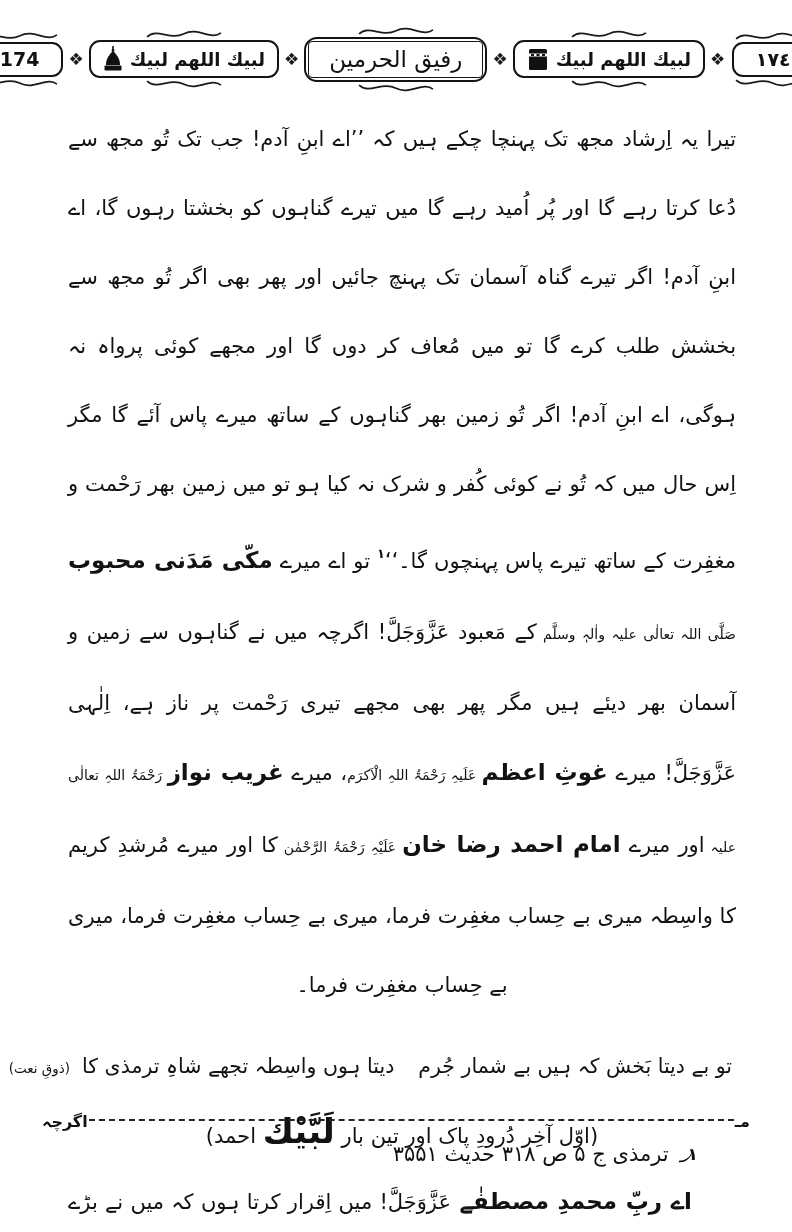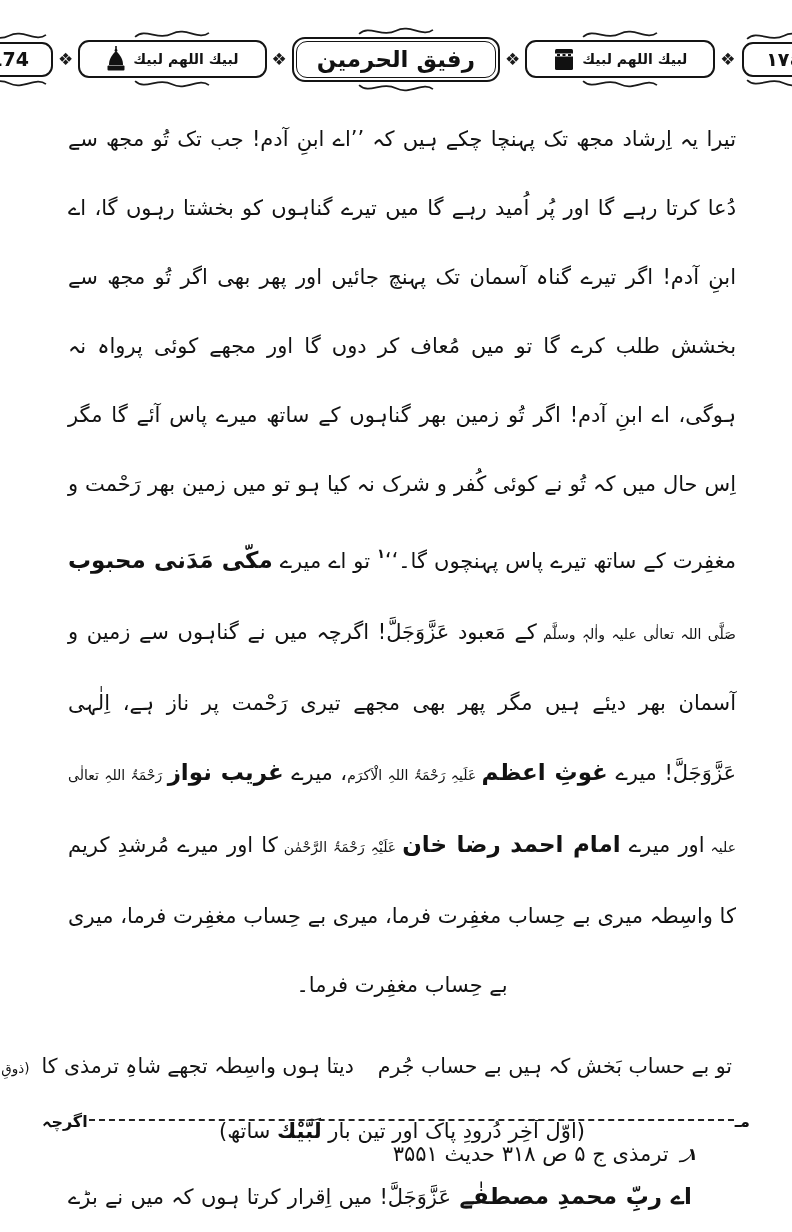--- a/index.html
+++ b/index.html
@@ -14,29 +14,29 @@
   .hdr {
     display:flex; align-items:center; justify-content:center;
     gap:5px; padding:26px 14px 0 14px;
   }
   .orn { font-size:17px; color:#1a1a1a; flex:0 0 auto; }
   .cart { display:flex; flex-direction:column; align-items:center; gap:0px; flex:0 0 auto; }
   .flourish { width:86px; height:11px; }
   .flourish path { stroke:#1a1a1a; stroke-width:2.2; fill:none; }
   .cbox {
     border:2px solid #141414; border-radius:11px;
-    padding:4px 26px; background:#fff;
-    font-weight:bold; font-size:14px; white-space:nowrap;
+    padding:4px 12px; background:#fff;
+    font-weight:bold; font-size:18px; white-space:nowrap;
     display:flex; align-items:center; gap:7px; direction:rtl; line-height:1.2;
   }
   .cbox.num { font-size:19px; padding:4px 22px; direction:ltr; }
   .cbox-outer { border:2px solid #141414; border-radius:13px; padding:2px; }
   .cbox-inner {
-    border:1.5px solid #141414; border-radius:11px; padding:3px 20px;
-    font-weight:bold; font-size:23px; white-space:nowrap; direction:rtl; line-height:1.25;
+    border:1.5px solid #141414; border-radius:4px; padding:3px 20px;
+    font-weight:normal; font-size:23px; white-space:nowrap; direction:rtl; line-height:1.25;
   }
   .hicon { flex:0 0 auto; display:block; }
 
   
   main { padding:6px 56px 0 68px; direction:rtl; }
   .para {
     margin:6px 0 0 0;
     font-size:21px; line-height:69px;
     text-align:justify; text-align-last:center;
   }
@@ -48,21 +48,21 @@
   .couplet {
     display:flex; direction:rtl; align-items:baseline;
     margin:24px 4px 0 0; font-size:20.5px; line-height:44px; white-space:nowrap;
   }
   .couplet .spacer { flex:1 1 auto; min-width:24px; }
   .couplet .attr { font-size:13.5px; margin-inline-start:12px; flex:0 0 auto; }
 
   .instr {
     text-align:center; font-size:21px; line-height:50px; margin-top:16px; direction:rtl;
   }
-  .instr .seg-b { font-size:21px; }
+  .instr .seg-b { font-size:34px; }
 
   .closing {
     margin-top:14px; font-size:21px; line-height:52px;
     text-align:justify; text-align-last:justify; text-indent:44px;
   }
 
   
   footer { position:absolute; left:42px; right:42px; top:1114px; }
   .sep {
     display:flex; direction:rtl; align-items:center;
@@ -161,27 +161,27 @@
         <path d="M3,4 C16,16 32,-1 50,8 C68,17 84,-1 97,9"></path>
       </svg>
   </div>
 
 </header>
 
 <main>
   <p class="para"><span class="seg-n">تیرا یہ اِرشاد مجھ تک پہنچا چکے ہیں کہ ’’اے ابنِ آدم! جب تک تُو مجھ سے دُعا کرتا رہے گا اور پُر اُمید رہے گا میں تیرے گناہوں کو بخشتا رہوں گا، اے ابنِ آدم! اگر تیرے گناہ آسمان تک پہنچ جائیں اور پھر بھی اگر تُو مجھ سے بخشش طلب کرے گا تو میں مُعاف کر دوں گا اور مجھے کوئی پرواہ نہ ہوگی، اے ابنِ آدم! اگر تُو زمین بھر گناہوں کے ساتھ میرے پاس آئے گا مگر اِس حال میں کہ تُو نے کوئی کُفر و شرک نہ کیا ہو تو میں زمین بھر رَحْمت و مغفِرت کے ساتھ تیرے پاس پہنچوں گا۔‘‘</span><span class="seg-sup">۱</span><span class="seg-n"> تو اے میرے </span><span class="seg-b">مکّی مَدَنی محبوب</span><span class="seg-s"> صَلَّی اللہ تعالٰی علیہ واٰلہٖ وسلَّم </span><span class="seg-n">کے مَعبود عَزَّوَجَلَّ! اگرچہ میں نے گناہوں سے زمین و آسمان بھر دیئے ہیں مگر پھر بھی مجھے تیری رَحْمت پر ناز ہے، اِلٰہی عَزَّوَجَلَّ! میرے </span><span class="seg-b">غوثِ اعظم</span><span class="seg-s"> عَلَیہِ رَحْمَۃُ اللہِ الْاَکرَم</span><span class="seg-n">، میرے </span><span class="seg-b">غریب نواز</span><span class="seg-s"> رَحْمَۃُ اللہِ تعالٰی علیہ </span><span class="seg-n">اور میرے </span><span class="seg-b">امام احمد رضا خان</span><span class="seg-s"> عَلَیْہِ رَحْمَۃُ الرَّحْمٰن </span><span class="seg-n">کا اور میرے مُرشدِ کریم کا واسِطہ میری بے حِساب مغفِرت فرما، میری بے حِساب مغفِرت فرما، میری بے حِساب مغفِرت فرما۔</span></p>
 
   <div class="couplet">
-    <span>تو بے حساب بَخش کہ ہیں بے حساب جُرم</span>
+    <span>تو بے دیتا بَخش کہ ہیں بے شمار جُرم</span>
     <span class="spacer"></span>
     <span>دیتا ہوں واسِطہ تجھے شاہِ ترمذی کا</span>
     <span class="attr">(ذوقِ نعت)</span>
   </div>
 
-  <div class="instr"><span class="seg-n">(اوّل آخِر دُرودِ پاک اور تین بار </span><span class="seg-b">لَبَّیْك</span><span class="seg-n"> ساتھ)</span></div>
+  <div class="instr"><span class="seg-n">(اوّل آخِر دُرودِ پاک اور تین بار </span><span class="seg-b">لَبَّیْك</span><span class="seg-n"> احمد)</span></div>
 
   <p class="closing"><span class="seg-b">اے ربِّ محمدِ مصطفٰے </span><span class="seg-n">عَزَّوَجَلَّ! میں اِقرار کرتا ہوں کہ میں نے بڑے بڑے</span></p>
 </main>
 
 <footer>
   <div class="sep">
     <span>مـ</span>
     <span class="rule"></span>
     <span>اگرچہ</span>
   </div>

